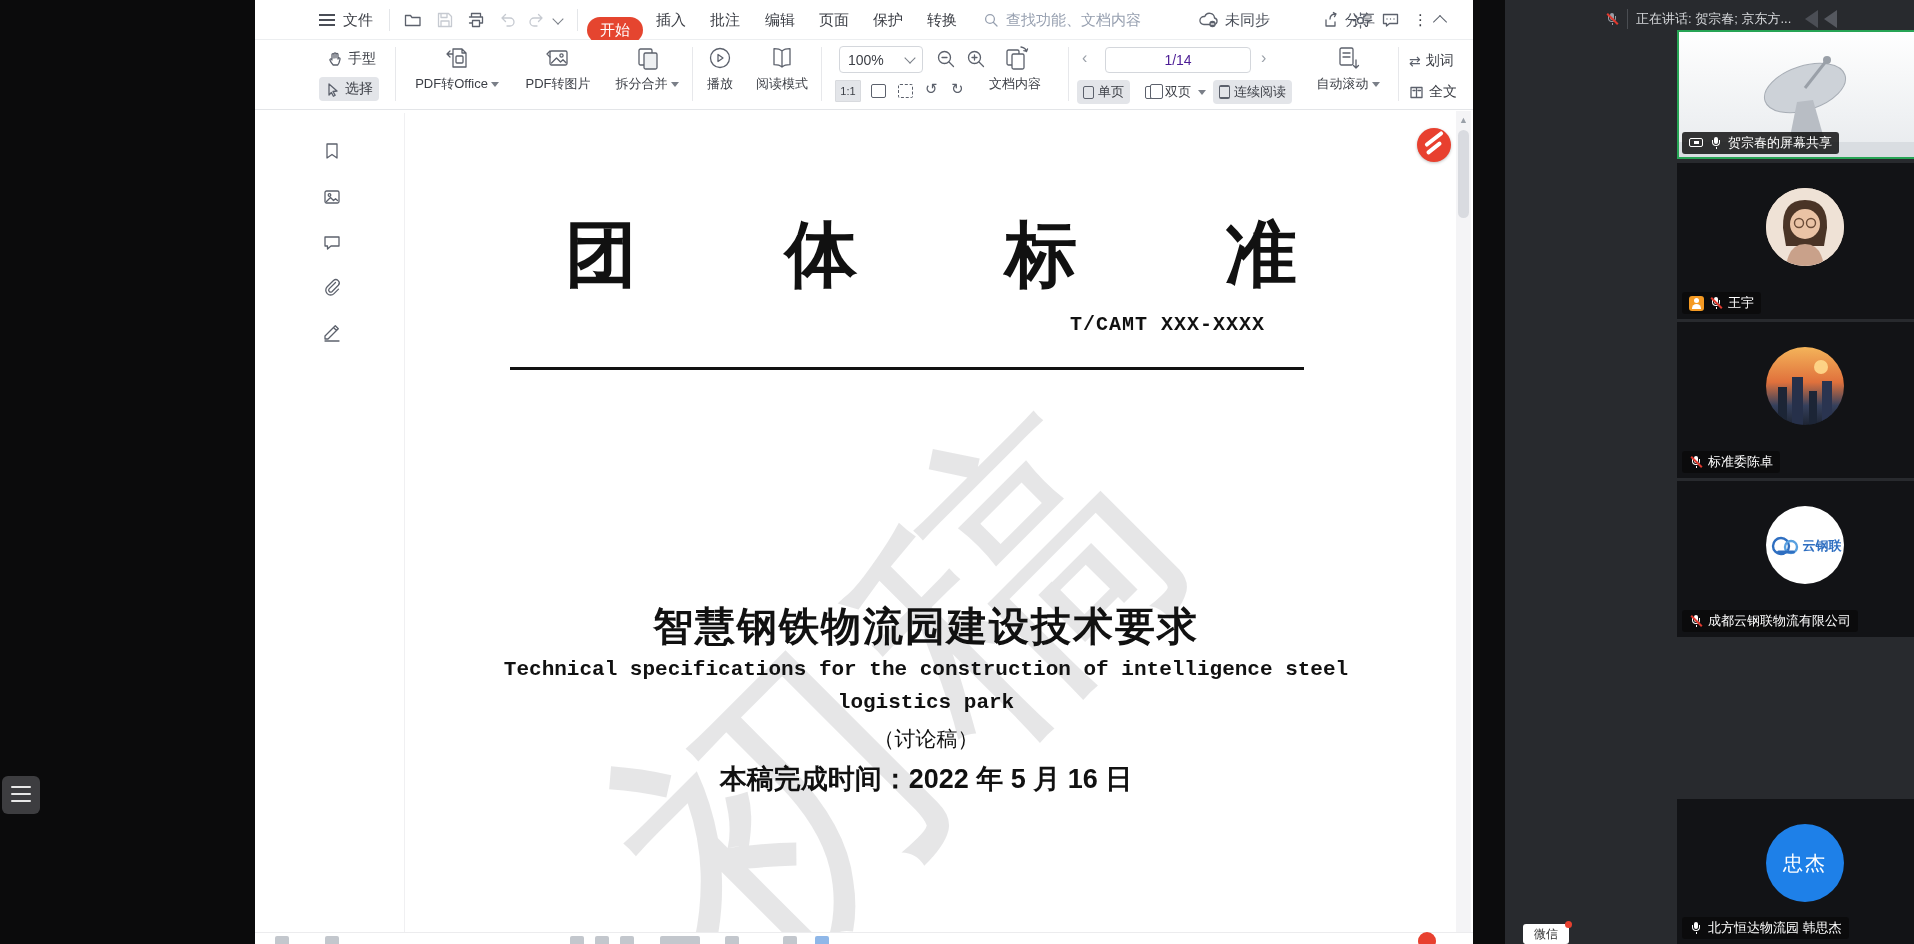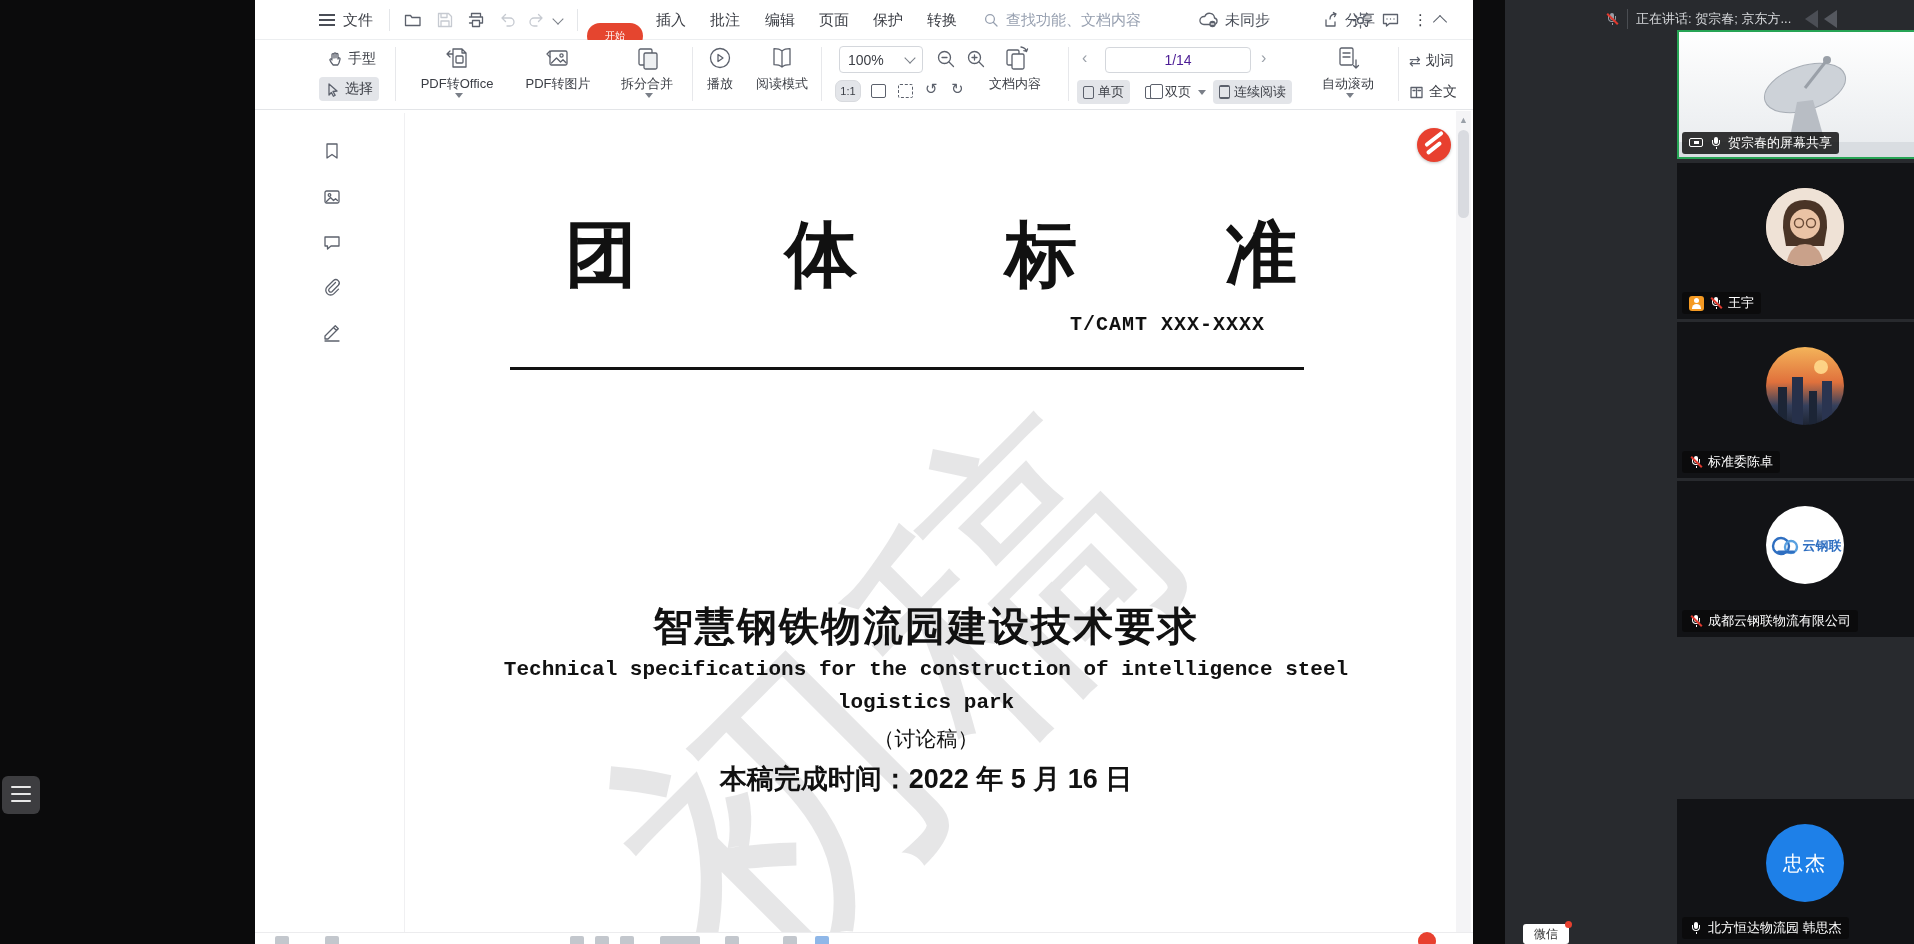--- a/index.html
+++ b/index.html
@@ -12,42 +12,42 @@
   #list-btn{position:absolute;left:2px;top:776px;width:38px;height:38px;background:#3d3d40;border-radius:6px;}
   #list-btn .ln{position:absolute;left:9px;width:20px;height:2px;background:#e8e8e8;border-radius:1px;}
 
   
   #pdf{position:absolute;left:255px;top:0;width:1218px;height:944px;background:#fff;overflow:hidden;}
 
   
   #menubar{position:absolute;left:0;top:0;width:100%;height:40px;background:#fff;border-bottom:1px solid #eceef0;}
   #menubar .mi{position:absolute;top:0;height:40px;display:flex;align-items:center;font-size:15px;color:#3b3e45;}
   .vsep{position:absolute;top:9px;width:1px;height:22px;background:#e4e6e9;}
-  .pill{position:absolute;left:332px;top:23px;width:56px;height:26px;background:#e5452f;border-radius:13px;
-        color:#fff;font-size:10px;display:flex;align-items:center;justify-content:center;}
+  .pill{position:absolute;left:332px;top:17px;width:56px;height:26px;background:#e5452f;border-radius:13px;
+        color:#fff;font-size:15px;display:flex;align-items:center;justify-content:center;}
   .hamb{position:relative;width:16px;height:12px;}
   .hamb i{position:absolute;left:0;width:16px;height:1.8px;background:#4a4e57;}
   .ic{stroke:#5c616c;fill:none;stroke-width:1.3;stroke-linecap:round;stroke-linejoin:round;}
   .ic.dis{stroke:#c6cad1;}
   .srch{color:#97a0b0;}
   .dots3{font-size:15px;color:#5c616c;letter-spacing:0;}
   .chevup{width:10px;height:10px;border-left:1.6px solid #5c616c;border-top:1.6px solid #5c616c;transform:rotate(45deg);margin-top:4px;}
 
   
   #toolbar{position:absolute;left:0;top:40px;width:100%;height:70px;background:#fff;border-bottom:1px solid #e3e5e8;}
   #toolbar .sep{position:absolute;top:7px;width:1px;height:54px;background:#e7e8eb;}
   .tbtn-sm{position:absolute;height:24px;display:flex;align-items:center;gap:5px;font-size:14px;color:#3b3e45;padding:0 6px;border-radius:4px;}
   .tbtn-sm.hl{background:#e3e5e9;}
   .tbig{position:absolute;top:4px;width:96px;height:62px;display:flex;flex-direction:column;align-items:center;justify-content:flex-start;color:#3b3e45;}
-  .tbig .lbl{font-size:13px;margin-top:3px;display:flex;align-items:center;flex-direction:column;}
+  .tbig .lbl{font-size:13px;margin-top:3px;display:flex;align-items:center;}
   .caret{display:inline-block;margin-left:3px;width:0;height:0;border-left:4px solid transparent;border-right:4px solid transparent;border-top:5px solid #7a7f88;}
   .zoombox{position:absolute;left:584px;top:6px;width:84px;height:27px;border:1px solid #d4d7dc;border-radius:4px;background:#fff;
            display:flex;align-items:center;justify-content:space-between;padding:0 8px;font-size:14px;color:#3b3e45;}
   .chevdn{width:8px;height:8px;border-left:1.5px solid #7a7f88;border-bottom:1.5px solid #7a7f88;transform:rotate(-45deg);margin-top:-3px;}
-  .onebox{position:absolute;left:580px;top:40px;width:26px;height:22px;background:#e3e5e9;border-radius:7px;
+  .onebox{position:absolute;left:580px;top:40px;width:26px;height:22px;background:#e3e5e9;border-radius:1px;
           display:flex;align-items:center;justify-content:center;font-size:11px;color:#3b3e45;border:1px solid #d8dade;}
   .fitic{position:absolute;top:44px;width:15px;height:14px;border:1.4px solid #5c616c;border-radius:2px;}
   .rotg{position:absolute;top:40px;font-size:15px;color:#5c616c;}
   .navbox{position:absolute;left:850px;top:7px;width:146px;height:26px;border:1px solid #d4d7dc;border-radius:4px;background:#fff;
           display:flex;align-items:center;justify-content:center;font-size:14px;color:#4c1d95;}
   .navarr{position:absolute;top:9px;font-size:16px;color:#9aa0a8;}
   .pgmode{position:absolute;top:40px;height:24px;display:flex;align-items:center;gap:4px;font-size:13px;color:#3b3e45;padding:0 6px;border-radius:4px;}
   .pgmode.hl{background:#e3e5e9;}
   .pgic{width:11px;height:13px;border:1.3px solid #5c616c;border-radius:2px;position:relative;}
   .pgic.dbl::after{content:"";position:absolute;left:4px;top:-3px;width:11px;height:13px;border:1.3px solid #5c616c;border-radius:2px;background:#fff;}

